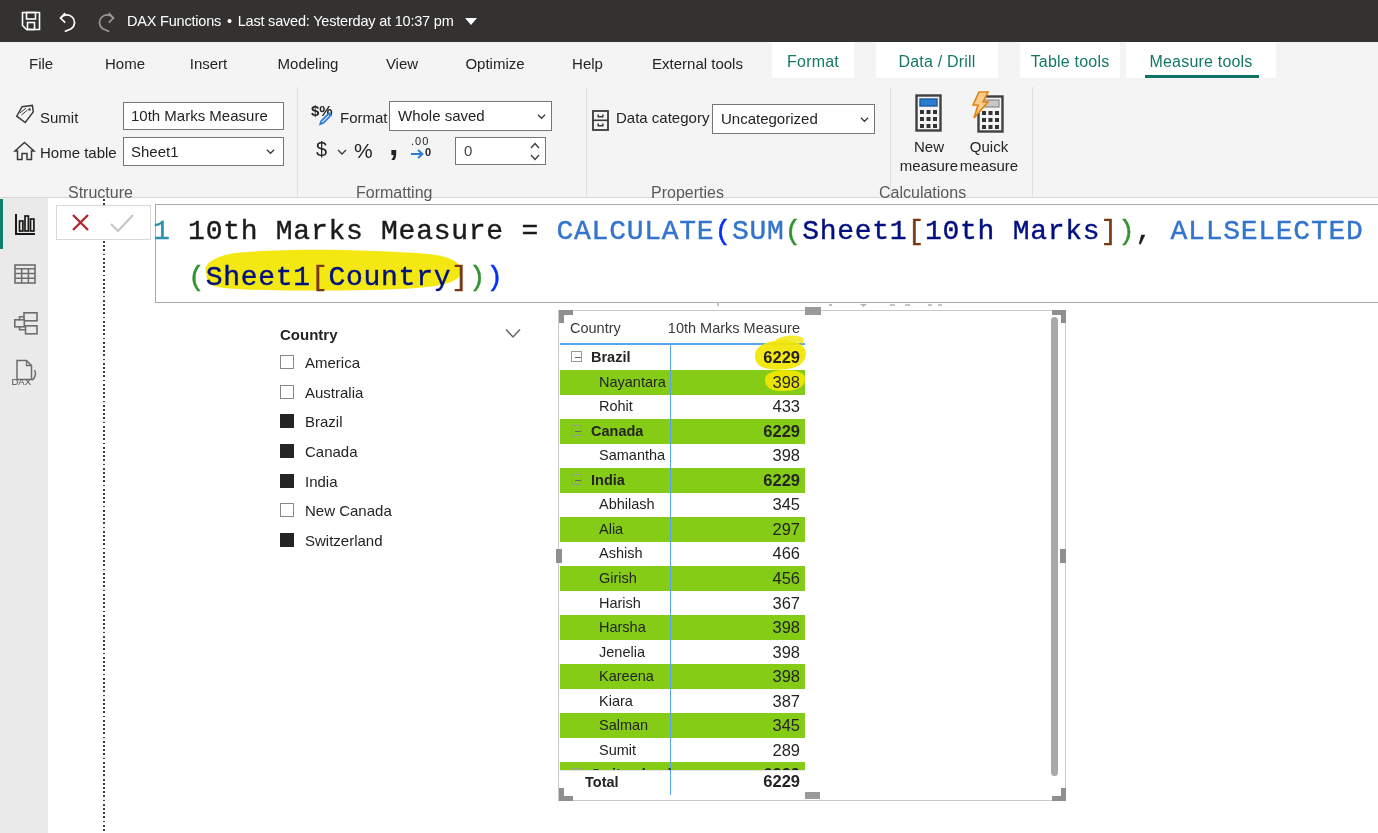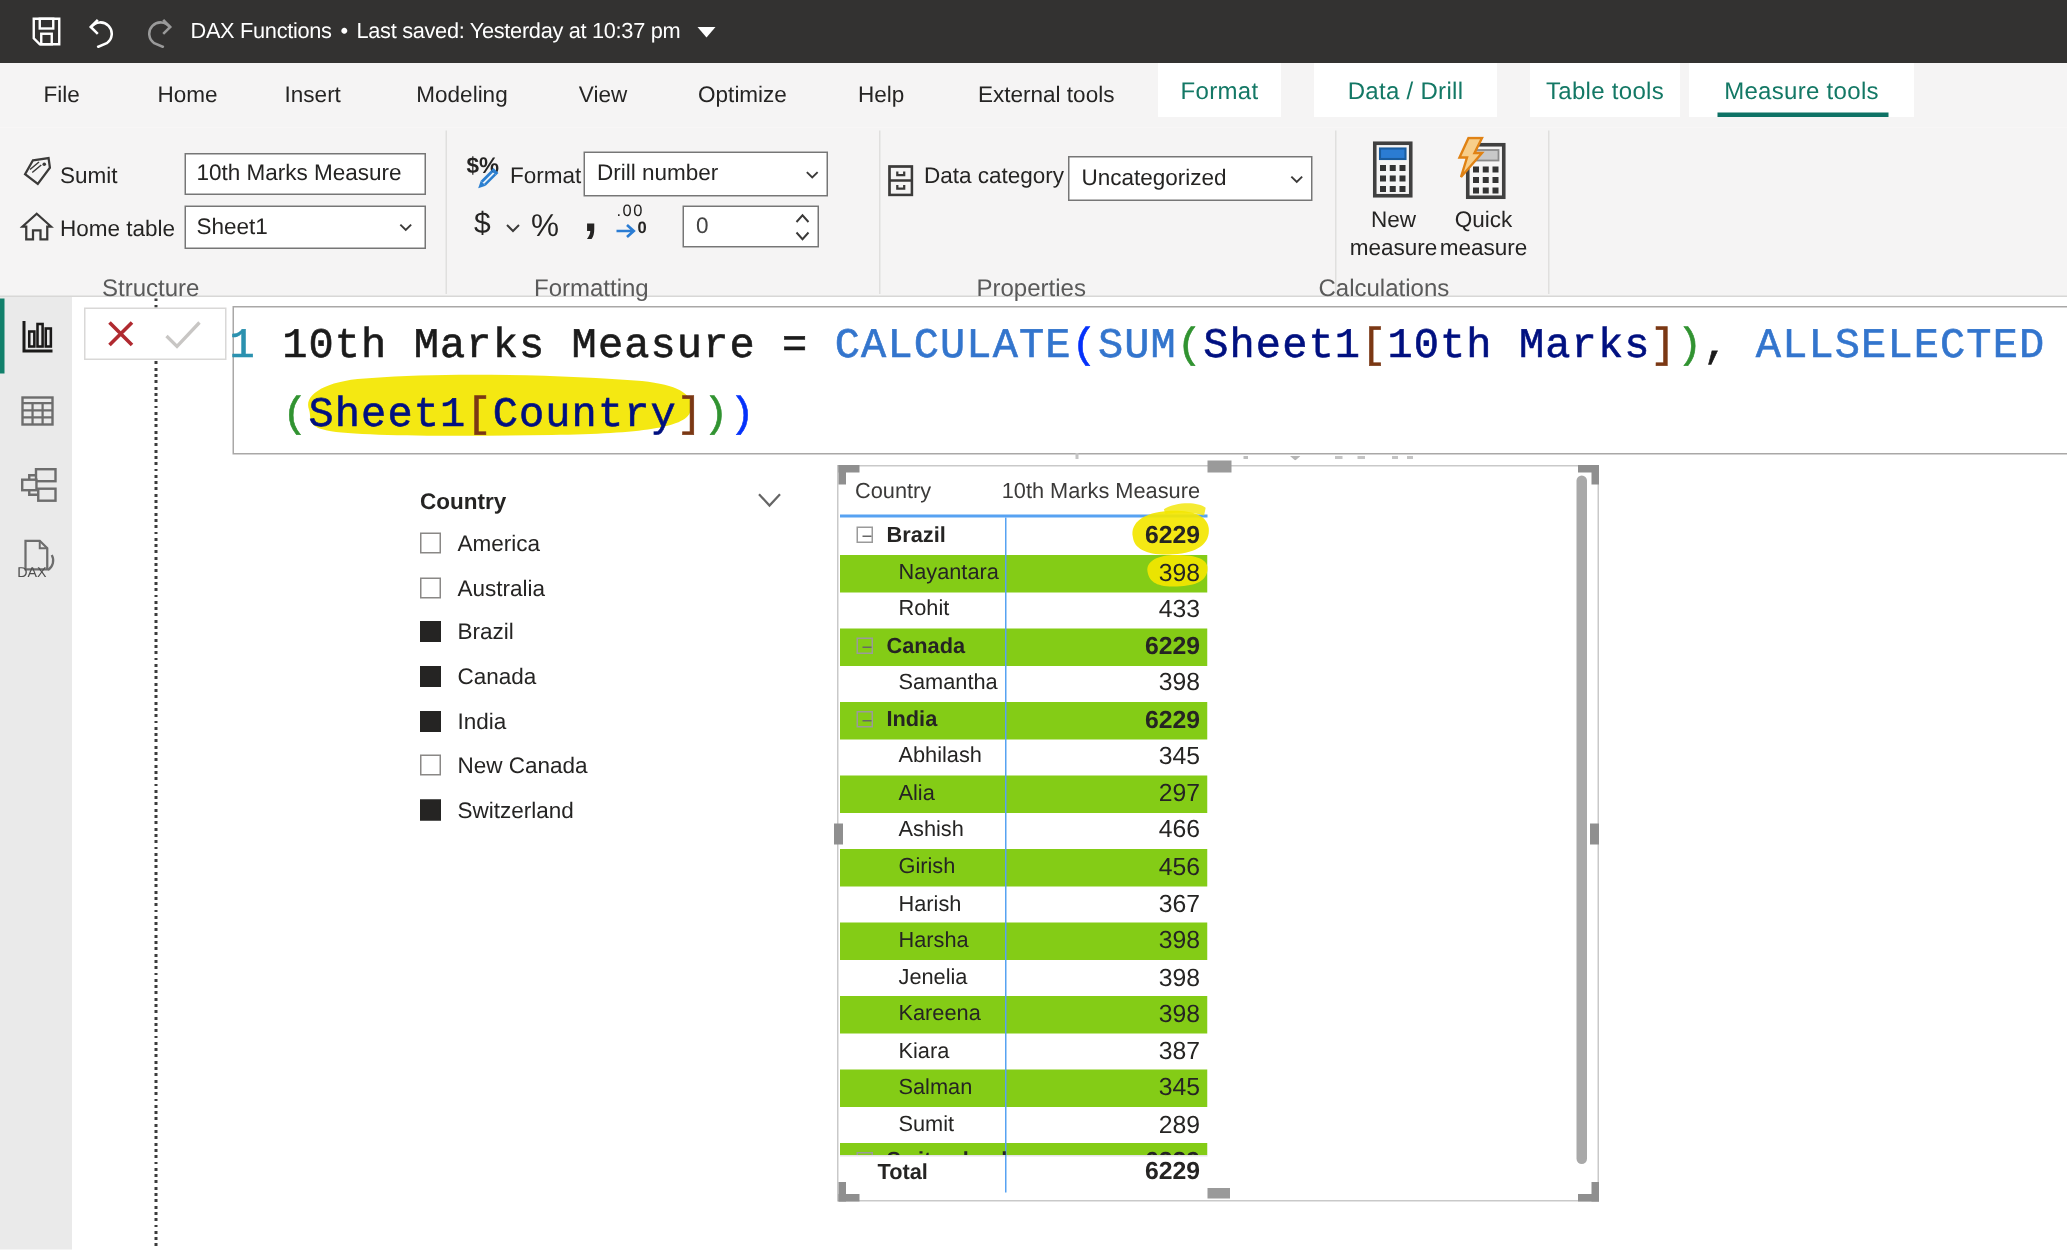--- a/index.html
+++ b/index.html
@@ -128,21 +128,21 @@
   </svg>
 
 <div class="abs" style="left:311px;top:102px;font-size:15px;font-weight:bold;color:#252423">$%</div>
 <svg class="abs" style="left:317px;top:109px" width="18" height="19" viewBox="0 0 18 19">
   <path d="M3.5 11.5 L10.5 4.5 L13.8 7.8 L6.8 14.8 Z" fill="#2b7fd0"></path>
   <path d="M5.2 13.2 L12.2 6.2" stroke="#eaf3fb" stroke-width="1.1" fill="none"></path>
   <path d="M3.5 11.5 L6.8 14.8 L1.8 16.5 Z" fill="#2b7fd0"></path>
   <path d="M10.5 4.5 L12 3 L15.3 6.3 L13.8 7.8 Z" fill="#2b7fd0"></path>
 </svg>
 <div class="abs rlabel" style="left:340px;top:109px">Format</div>
-<div class="abs rinput" style="left:389px;top:101px;width:163px;height:30px;line-height:28px;padding-left:8px">Drill number</div>
+<div class="abs rinput" style="left:389px;top:101px;width:163px;height:30px;line-height:28px;padding-left:8px">Whole saved</div>
 <svg class="abs chev" style="left:537px;top:112px" viewBox="0 0 10 10">
     <path d="M1 3 L5 7 L9 3" fill="none" stroke="#3b3a39" stroke-width="1.4"></path>
   </svg>
 <div class="abs" style="left:316px;top:138px;font-size:20px;color:#252423">$</div>
 <svg class="abs" style="left:337px;top:148px" width="10" height="8" viewBox="0 0 10 8">
     <path d="M1 2 L5 6 L9 2" fill="none" stroke="#3b3a39" stroke-width="1.3"></path>
   </svg>
 <div class="abs" style="left:354px;top:139px;font-size:21px;color:#252423">%</div>
 <div class="abs" style="left:389px;top:124px;font-size:34px;font-weight:bold;color:#252423">,</div>
 <div class="abs" style="left:411px;top:135px;font-size:11px;font-weight:normal;color:#252423;letter-spacing:1px">.00</div>

